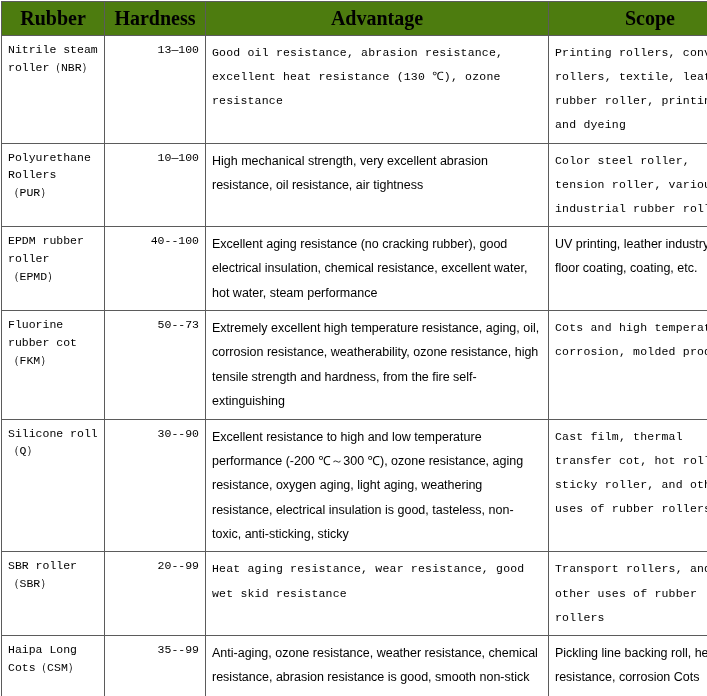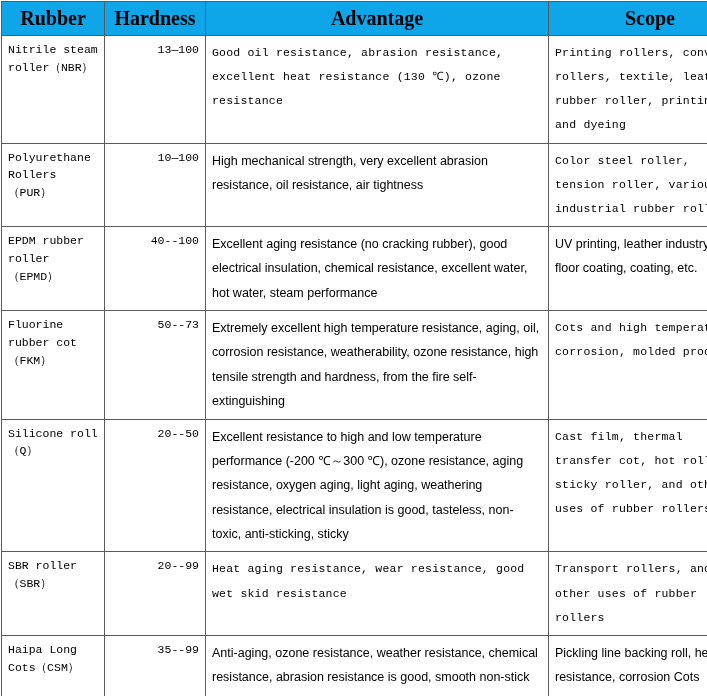--- a/index.html
+++ b/index.html
@@ -20,21 +20,21 @@
     margin: 1px 0 0 1px;
     table-layout: fixed;
   }
   table.rubber-table th,
   table.rubber-table td {
     border: 1px solid #5b5b5b;
     vertical-align: top;
     padding: 5px 6px;
   }
   thead th {
-    background: #0ea5e9;
+    background: #4d7c0f;
     text-align: center;
     vertical-align: middle;
     font-weight: bold;
     padding: 4px 4px;
   }
   th.col-rubber {
     width: 90px;
     font-family: "Liberation Serif", serif;
     font-size: 20px;
   }
@@ -130,21 +130,21 @@
       <td class="cell-scope">UV printing, leather industry, qi floor coating, coating, etc.</td>
     </tr>
     <tr class="row-h-4">
       <td class="cell-rubber">Fluorine rubber cot（FKM）</td>
       <td class="cell-hardness">50--73</td>
       <td class="cell-advantage">Extremely excellent high temperature resistance, aging, oil, corrosion resistance, weatherability, ozone resistance, high tensile strength and hardness, from the fire self-extinguishing</td>
       <td class="cell-scope mono-scope">Cots and high temperature corrosion, molded products</td>
     </tr>
     <tr class="row-h-5">
       <td class="cell-rubber">Silicone roll（Q）</td>
-      <td class="cell-hardness">20--50</td>
+      <td class="cell-hardness">30--90</td>
       <td class="cell-advantage">Excellent resistance to high and low temperature performance (-200 ℃～300 ℃), ozone resistance, aging resistance, oxygen aging, light aging, weathering resistance, electrical insulation is good, tasteless, non-toxic, anti-sticking, sticky</td>
       <td class="cell-scope mono-scope">Cast film, thermal transfer cot, hot rolls, sticky roller, and other uses of rubber rollers</td>
     </tr>
     <tr class="row-h-6">
       <td class="cell-rubber">SBR roller（SBR）</td>
       <td class="cell-hardness">20--99</td>
       <td class="cell-advantage mono-advantage">Heat aging resistance, wear resistance, good wet skid resistance</td>
       <td class="cell-scope mono-scope">Transport rollers, and other uses of rubber rollers</td>
     </tr>
     <tr class="row-h-7">

